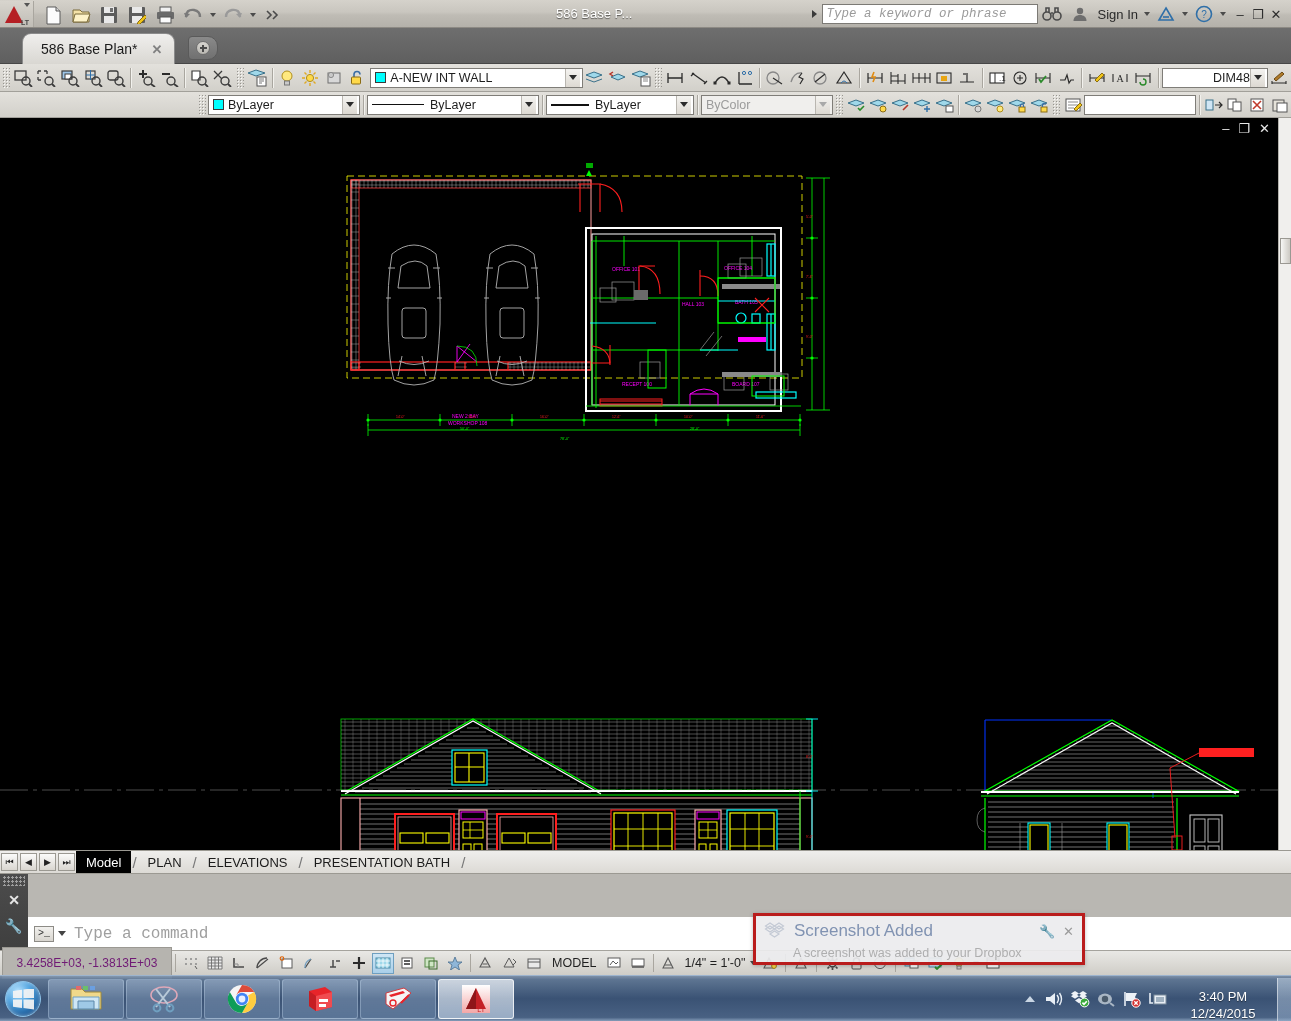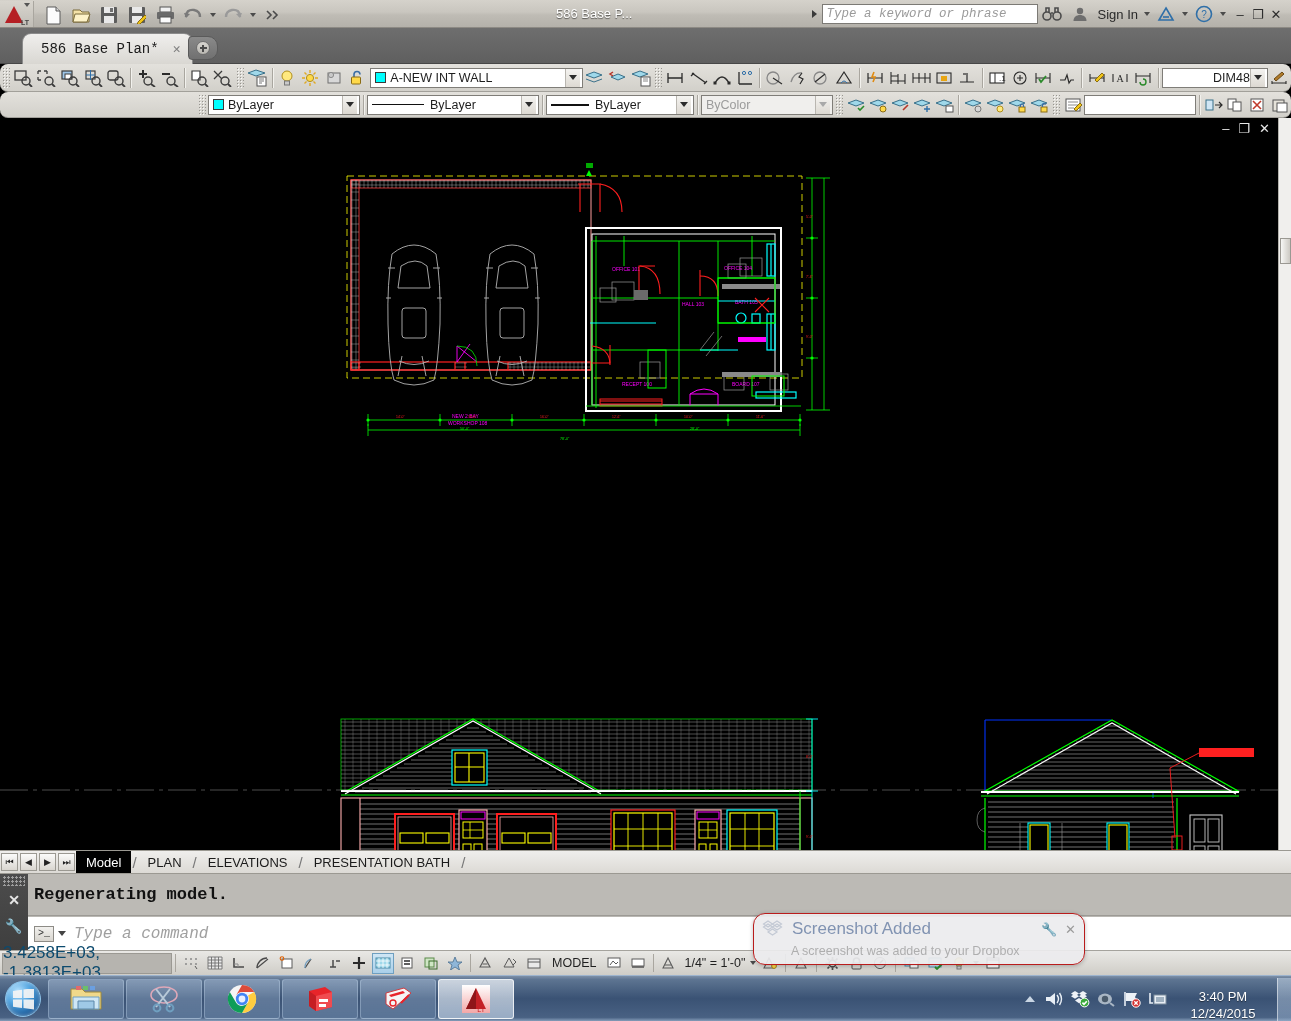--- a/index.html
+++ b/index.html
@@ -58,21 +58,20 @@
   .tb-icon { width:28px;height:28px;display:flex;align-items:center;justify-content:center; }
   .signin { color:#2a2a2a; font-size:13px; padding:0 4px; white-space:nowrap; }
   .wincontrols { display:flex; align-items:center; gap:2px; padding:0 7px 0 4px; }
   .wincontrols span { color:#2d2d2d; font-size:13px; width:16px; text-align:center; }
 
   
   .filetabbar {
     position:absolute; left:0; top:28px; width:1291px; height:36px;
     background:linear-gradient(to bottom,#6e6e6e 0%,#5f5f5f 100%);
     border-bottom:1px solid #474747;
-    font-family:Liberation Mono, monospace;
   }
   .filetab {
     position:absolute; left:22px; top:5px; height:31px; padding:0 12px 0 18px;
     background:linear-gradient(to bottom,#f0efed,#d9d7d2);
     border:1px solid #8b8b8b; border-bottom:none;
     border-radius:9px 9px 0 0;
     display:flex; align-items:center; gap:14px;
     font-size:14px; color:#1a1a1a;
   }
   .filetab .x { color:#808080; font-size:13px; font-weight:bold; }
@@ -91,21 +90,21 @@
     content:"";position:absolute;background:#4a4a4a;
   }
   .newtab .plus:before{left:5px;top:2.5px;width:2px;height:7px;}
   .newtab .plus:after{left:2.5px;top:5px;width:7px;height:2px;}
 
   
   .toolrow {
     position:absolute; left:0; width:1291px;
     background:linear-gradient(to bottom,#e3e1dc 0%,#d2d0ca 100%);
     border-bottom:1px solid #a2a09a;
-    display:flex; align-items:center;border-radius:8px;
+    display:flex; align-items:center;
   }
   .toolrow1 { top:64px; height:28px; }
   .toolrow2 { top:92px; height:26px;justify-content:flex-end; }
   .grip {
     width:8px; height:22px; margin:0 2px;
     background-image:
       radial-gradient(circle at 1.5px 1.5px, #ffffff 0.8px, transparent 1px),
       radial-gradient(circle at 1.5px 1.5px, #8b8984 0.8px, transparent 1px);
     background-size:3px 3px; background-position:1px 1px, 0 0;
     opacity:.85;
@@ -192,52 +191,52 @@
     position:absolute; left:28px; top:43px; width:1263px; height:33px;
     background:#fff; display:flex; align-items:center; padding-left:6px; gap:4px;
   }
   .cmd-prompt-icon {
     width:20px;height:16px;background:linear-gradient(to bottom,#f2f1ee,#d8d5cf);
     border:1px solid #8d8b86; display:flex;align-items:center;justify-content:center;
     font-family:"Liberation Mono",monospace; font-size:10px; color:#333;
   }
   .cmd-input .cc { width:0;height:0;border-left:4px solid transparent;border-right:4px solid transparent;border-top:5px solid #444; }
   .cmd-input .ph {
-    font-family:"Liberation Mono", monospace; font-style:italic; font-size:16px; color:#9f9f9f;
+    font-family:"Liberation Mono", monospace; font-size:16px; color:#9f9f9f;
     padding-left:4px;
   }
 
   
   .statusbar {
     position:absolute; left:0; top:950px; width:1291px; height:25px;
     background:linear-gradient(to bottom,#e9e8e5,#cfcdc7);
     border-top:1px solid #a5a39d;
     display:flex; align-items:center;
   }
   .coords {
-    width:170px; height:21px; margin-left:2px;
+    width:170px; height:32px; margin-left:2px;
     background:#b6b4af; border:1px solid #9b9993;
     display:flex; align-items:center; justify-content:center;
-    font-size:17px; color:#0c4a6e; font-family:"Liberation Sans",sans-serif;
+    font-size:12px; color:#701a75; font-family:"Liberation Sans",sans-serif;
   }
   .sbtn {
     width:22px;height:21px;margin:0 1px;
     display:flex;align-items:center;justify-content:center;
     border:1px solid transparent;
   }
   .sbtn.on { background:linear-gradient(to bottom,#cfe6f5,#a9cfe9); border:1px solid #6f9fc0; }
   .ssep { width:1px;height:18px;background:#a9a69f; margin:0 3px; }
   .modeltxt { font-size:12.5px; color:#1f1f1f; padding:0 6px; }
   .scaletxt { font-size:12.5px; color:#1f1f1f; padding:0 3px; white-space:nowrap; }
 
   
   .toast {
     position:absolute; left:753px; top:913px; width:332px; height:52px;
     background:rgba(236,236,238,.92);
-    border:1px solid #b91c1c; border-radius:12px;
+    border:3px solid #b91c1c; border-radius:0;
     box-shadow:0 1px 4px rgba(0,0,0,.25);
     overflow:hidden;
   }
   .toast .hdr { display:flex; align-items:center; height:30px; padding:0 8px; gap:8px; }
   .toast .ttl { color:#8193b2; font-size:17px; flex:1; }
   .toast .sub { color:#9a9a9a; font-size:12.5px; padding-left:37px; opacity:.75; }
   .toast .ic { color:#9a9a9a; font-size:13px; }
 
   
   .taskbar {
@@ -1139,23 +1138,20 @@
     <div class="ltab">PRESENTATION BATH</div>
     <div class="ltab-sep">/</div>
   </div>
 
   <div class="cmdwrap">
     <div class="cmd-gutter">
       <div class="dots"></div>
       <div class="x">✕</div>
       <div class="wrench">🔧</div>
     </div>
-    <div class="cmd-hist">
-      <span>Regenerating model.</span>
-    </div>
     <div class="cmd-input">
       <div class="cmd-prompt-icon">&gt;_</div>
       <div class="cc"></div>
       <div class="ph">Type a command</div>
     </div>
   </div>
 
   <div class="statusbar">
     <div class="coords">3.4258E+03,  -1.3813E+03</div>
     <div class="ssep"></div>

